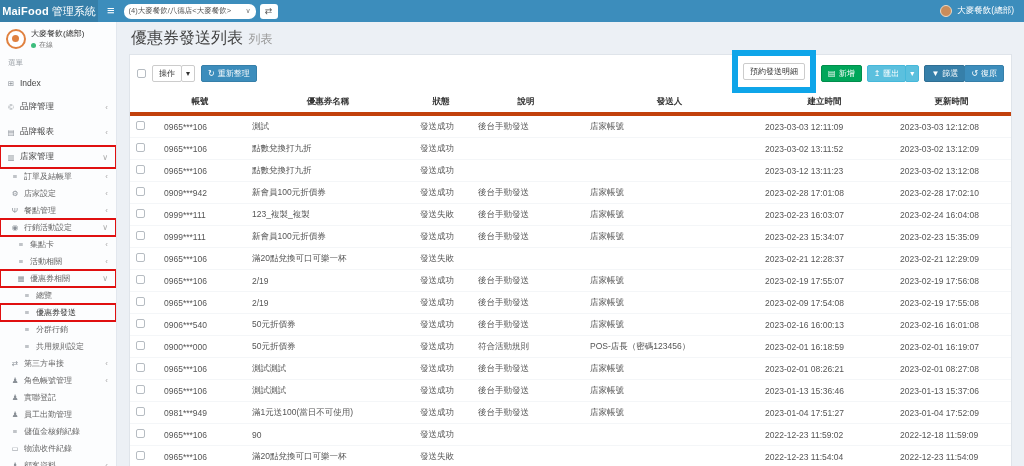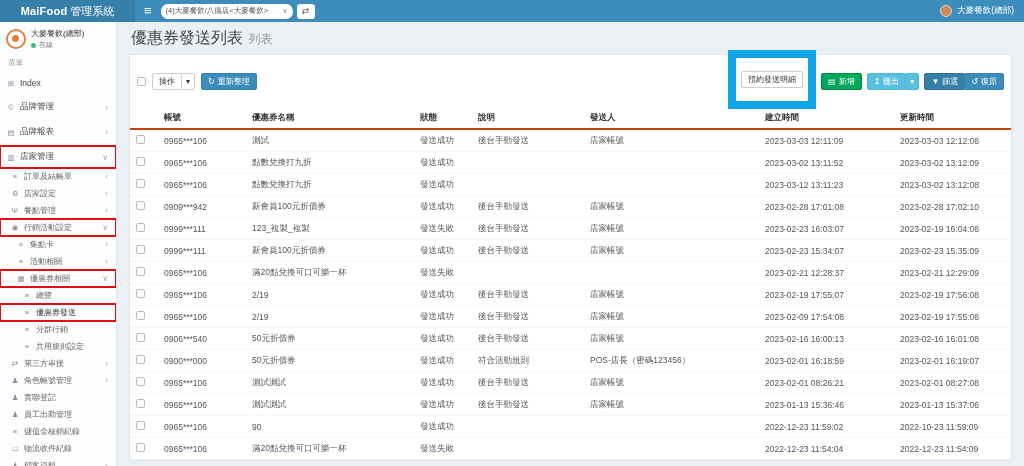--- a/index.html
+++ b/index.html
@@ -1,21 +1,21 @@
 <!DOCTYPE html>
 <html><head>
 <meta charset="utf-8">
 <style>
   *{box-sizing:border-box;margin:0;padding:0}
   html,body{width:1024px;height:466px;overflow:hidden}
   body{font-family:"Liberation Sans","DejaVu Sans",sans-serif;background:#ecf0f5;color:#333}
 
   
   .navbar{height:22px;background:#3c8dbc;display:flex;align-items:center;color:#fff;position:relative;z-index:5}
-  .logo{width:135px;height:100%;background:#367fa9;display:flex;align-items:center;justify-content:center;gap:3px;font-size:11px;white-space:nowrap}
+  .logo{width:98px;height:100%;background:#367fa9;display:flex;align-items:center;justify-content:center;gap:3px;font-size:11px;white-space:nowrap}
   .logo b{font-weight:bold;letter-spacing:.2px}
   .hamburger{font-size:13px;padding:0 9px;cursor:pointer;line-height:22px}
   .store-select{background:#fff;color:#555;font-size:7.5px;border-radius:7px;height:15px;display:flex;align-items:center;gap:4px;padding:0 5px;width:132px;justify-content:space-between;cursor:pointer}
   .store-select .sel-caret{color:#777;font-size:7px}
   .swap-btn{background:#fff;border:none;border-radius:3px;height:15px;width:18px;font-size:9px;color:#555;margin-left:4px;cursor:pointer;display:flex;align-items:center;justify-content:center}
   .nb-right{margin-left:auto;display:flex;align-items:center;gap:5px;font-size:8.5px;padding-right:10px;cursor:pointer}
   .nb-avatar{width:12px;height:12px;border-radius:50%;background:#c98c5a;border:1px solid #e9d9c6;display:inline-block}
 
   
   .wrapper{display:flex;height:444px}
@@ -53,24 +53,24 @@
   .btn .ic{font-size:8px;line-height:1}
   .btn-caret{padding:0 4px}
   .btn-group{display:inline-flex}
   .btn-group .btn+.btn{margin-left:-1px}
   .btn-primary{background:#3c8dbc;border-color:#367fa9;color:#fff}
   .btn-success{background:#00a65a;border-color:#008d4c;color:#fff}
   .btn-info{background:#5bc0de;border-color:#46b8da;color:#fff}
   .btn-filter{background:#367fa9;border-color:#2f6f94;color:#fff}
   .btn-undo{background:#3c8dbc;border-color:#367fa9;color:#fff}
   .filter-ic{font-size:5.5px}
-  .red-wrap{border:8px solid #0ea5e9;padding:13px 5px;display:inline-flex;align-items:flex-end;margin:-10px 0 -6px;position:relative;z-index:3;background:transparent}
+  .red-wrap{border:6px solid #0ea5e9;padding:7px 5px;display:inline-flex;align-items:flex-end;margin:-10px 0 -6px;position:relative;z-index:3;background:transparent}
 
   table{width:100%;border-collapse:collapse;table-layout:fixed;font-size:8.5px;color:#555}
-  th{font-size:8.5px;color:#333;text-align:left;font-weight:bold;padding:4px 8px;border-bottom:2px solid #c2410c;white-space:nowrap;overflow:hidden}
+  th{font-size:8.5px;color:#333;text-align:center;font-weight:bold;padding:4px 8px;border-bottom:4px solid #c2410c;white-space:nowrap;overflow:hidden}
   td{padding:4.5px 8px;border-bottom:1px solid #f4f6f8;white-space:nowrap;overflow:hidden}
   td.cbc{padding:4.5px 6px}
 </style>
 </head>
 <body>
 
 <div class="navbar">
   <div class="logo">
     <b>MaiFood</b>
     <span>管理系統</span>
@@ -321,21 +321,21 @@
               <td>2023-02-28 17:02:10</td>
             </tr>
             <tr>
               <td class="cbc"><span class="cb"></span></td>
               <td>0999***111</td>
               <td>123_複製_複製</td>
               <td>發送失敗</td>
               <td>後台手動發送</td>
               <td>店家帳號</td>
               <td>2023-02-23 16:03:07</td>
-              <td>2023-02-19 16:04:08</td>
+              <td>2023-02-24 16:04:08</td>
             </tr>
             <tr>
               <td class="cbc"><span class="cb"></span></td>
               <td>0999***111</td>
               <td>新會員100元折價券</td>
               <td>發送成功</td>
               <td>後台手動發送</td>
               <td>店家帳號</td>
               <td>2023-02-23 15:34:07</td>
               <td>2023-02-23 15:35:09</td>
@@ -405,27 +405,37 @@
               <td>0965***106</td>
               <td>測試測試</td>
               <td>發送成功</td>
               <td>後台手動發送</td>
               <td>店家帳號</td>
               <td>2023-01-13 15:36:46</td>
               <td>2023-01-13 15:37:06</td>
             </tr>
             <tr>
               <td class="cbc"><span class="cb"></span></td>
+              <td>0981***949</td>
+              <td>滿1元送100(當日不可使用)</td>
+              <td>發送成功</td>
+              <td>後台手動發送</td>
+              <td>店家帳號</td>
+              <td>2023-01-04 17:51:27</td>
+              <td>2023-01-04 17:52:09</td>
+            </tr>
+            <tr>
+              <td class="cbc"><span class="cb"></span></td>
               <td>0965***106</td>
               <td>90</td>
               <td>發送成功</td>
               <td></td>
               <td></td>
               <td>2022-12-23 11:59:02</td>
-              <td>2022-10-23 11:59:09</td>
+              <td>2022-12-18 11:59:09</td>
             </tr>
             <tr>
               <td class="cbc"><span class="cb"></span></td>
               <td>0965***106</td>
               <td>滿20點兌換可口可樂一杯</td>
               <td>發送失敗</td>
               <td></td>
               <td></td>
               <td>2022-12-23 11:54:04</td>
               <td>2022-12-23 11:54:09</td>

